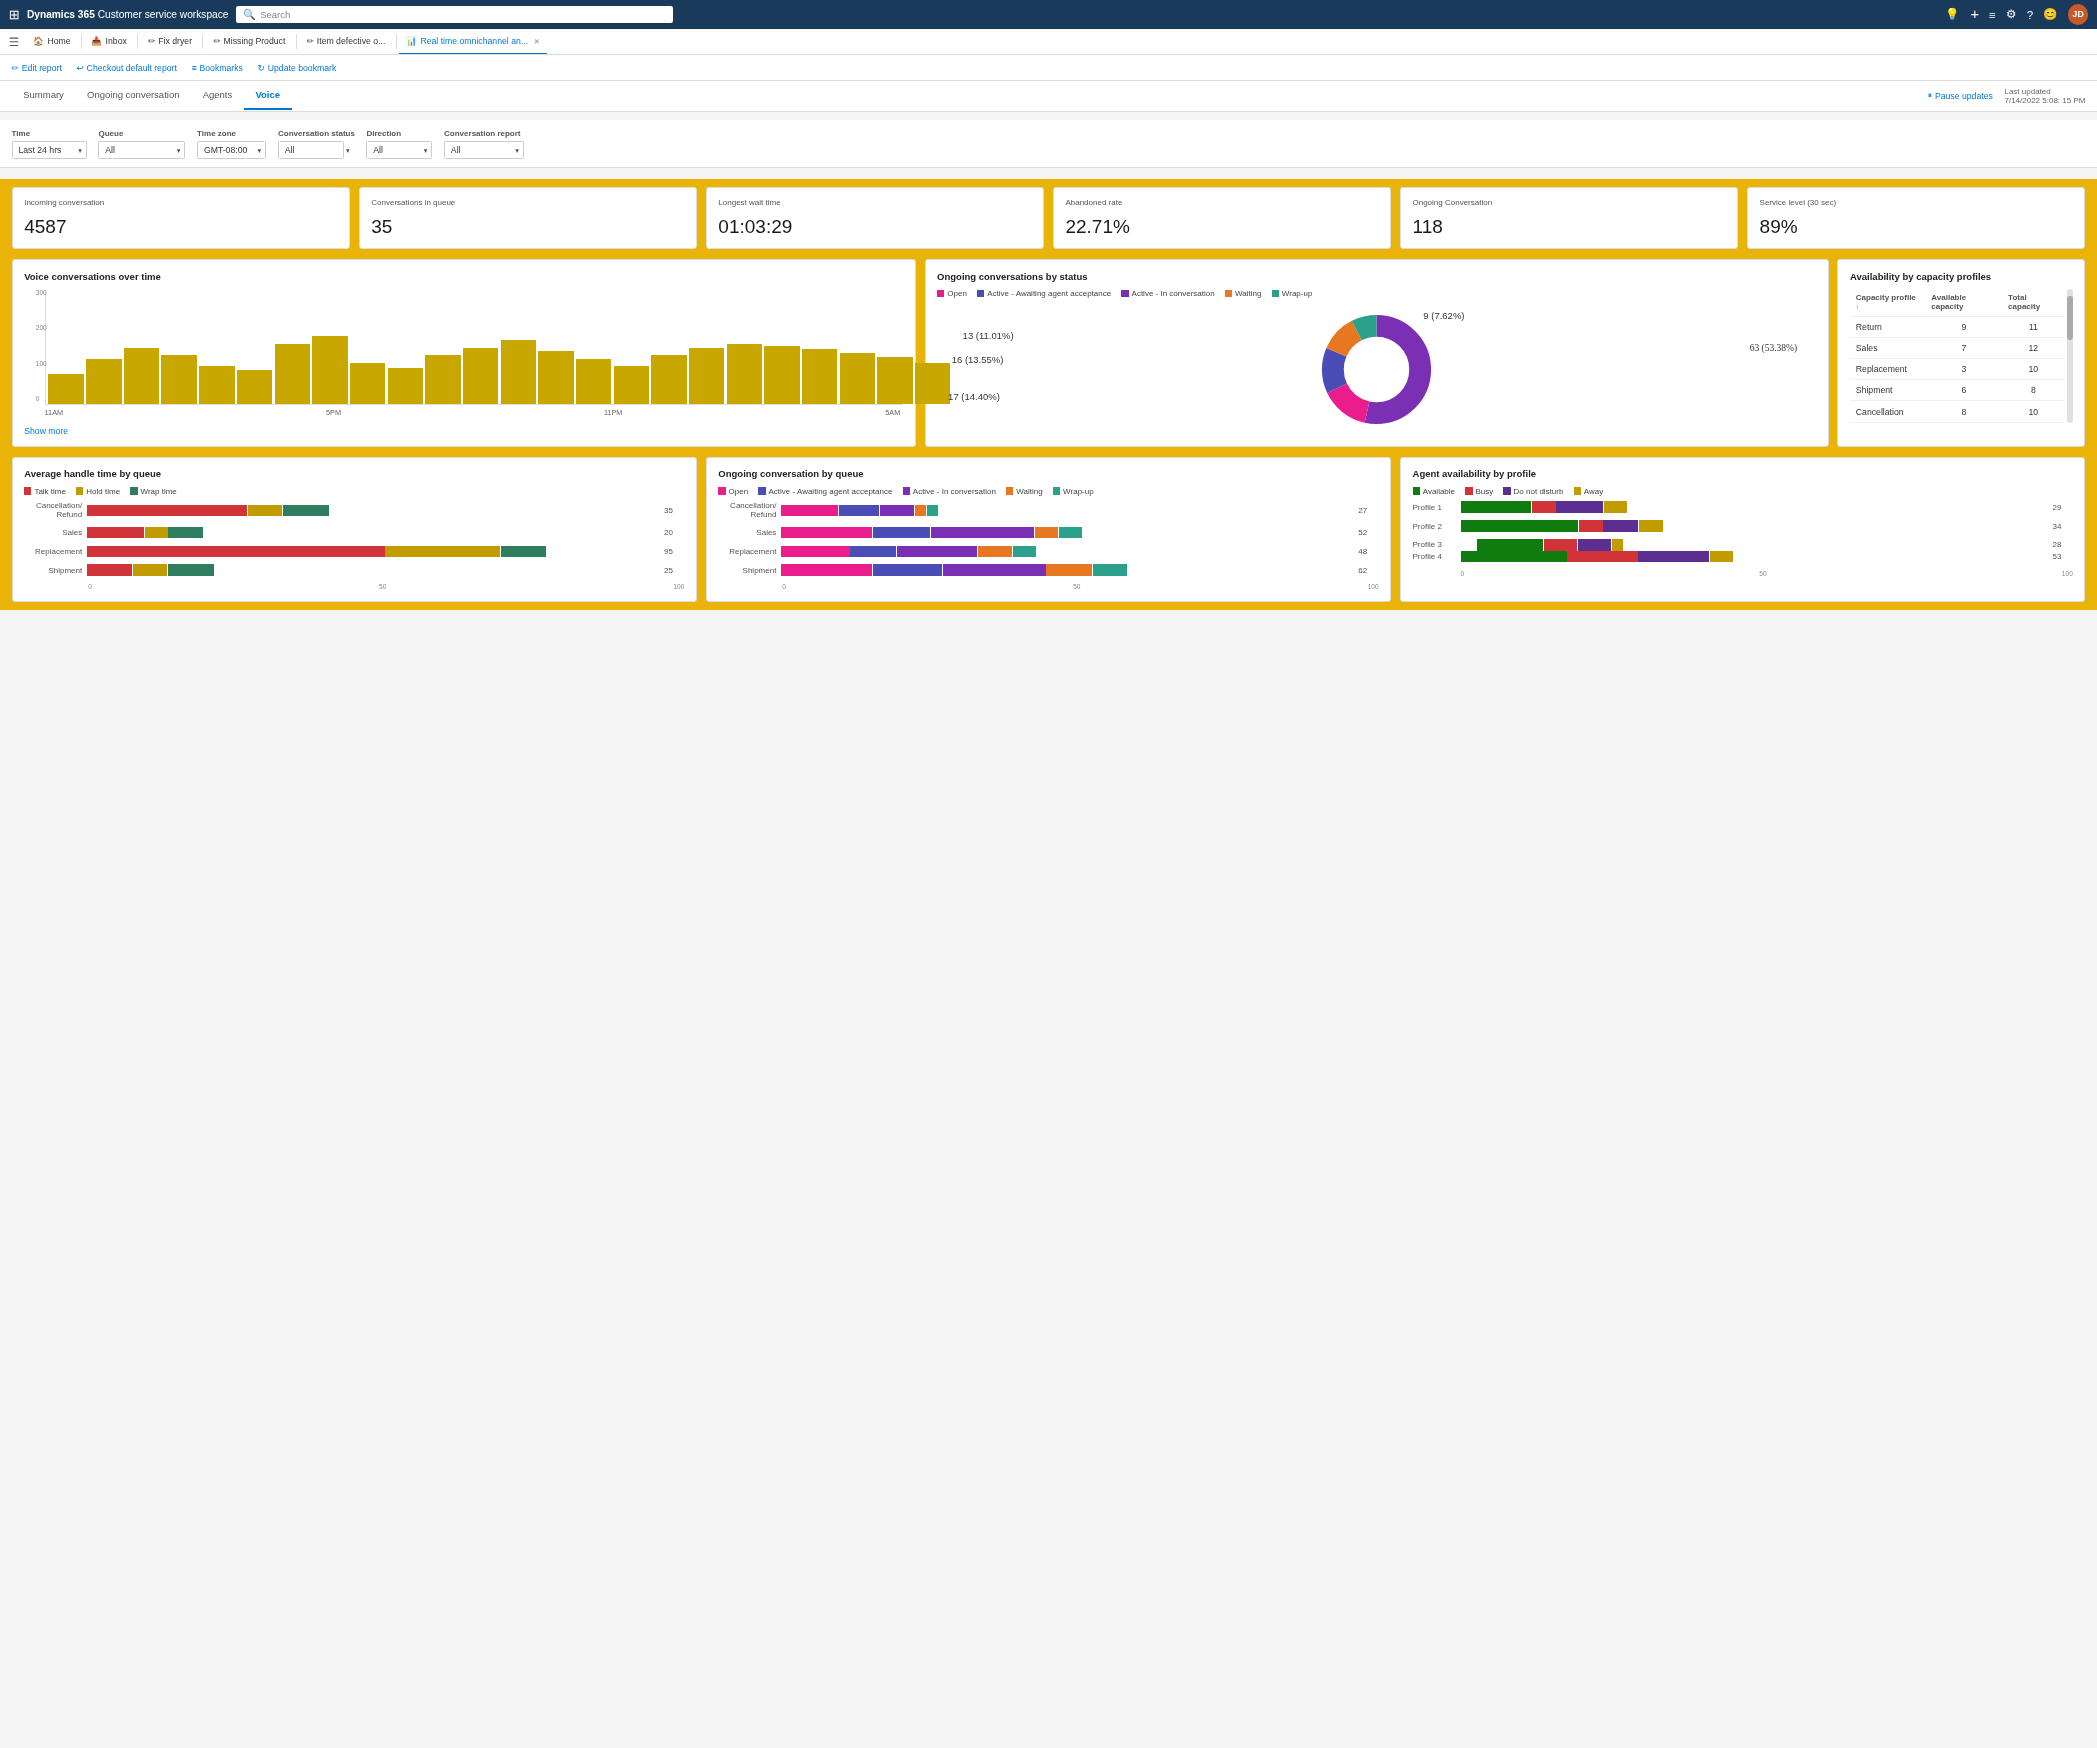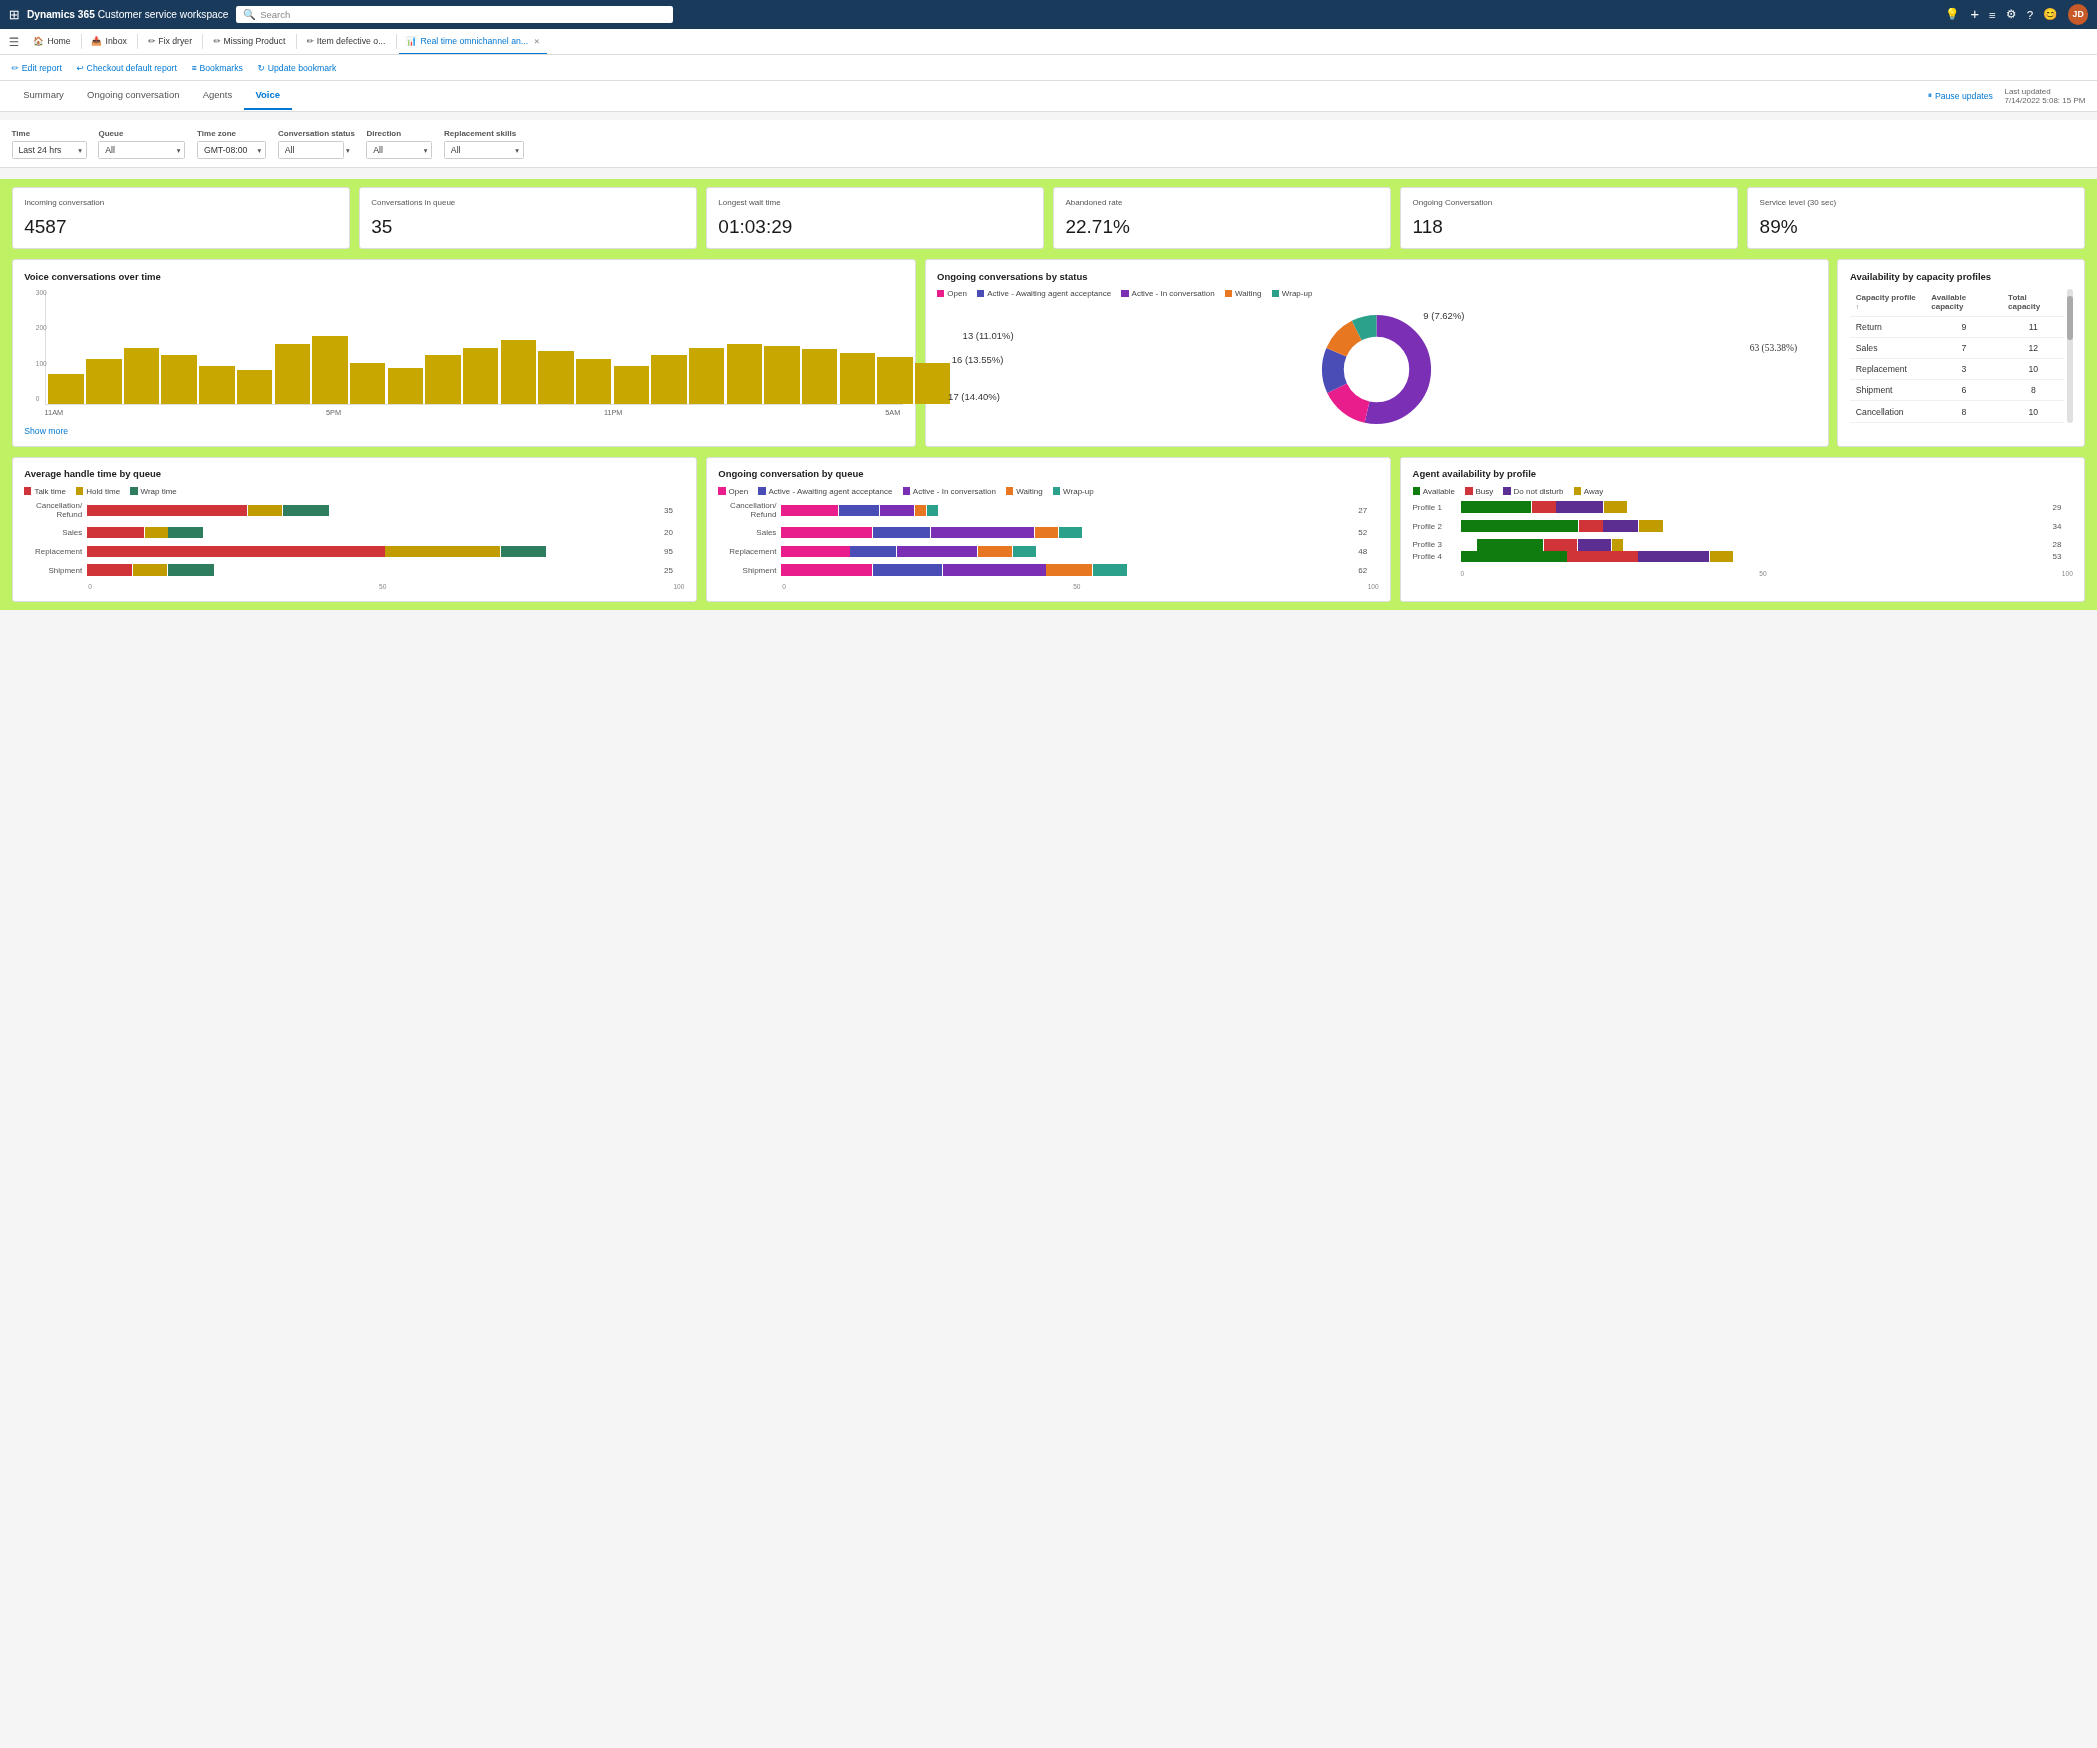--- a/index.html
+++ b/index.html
@@ -20,21 +20,21 @@
     .tab-item { display: flex; align-items: center; gap: 2.9px; padding: 0 7.3px; height: 25px; font-size: 8.7px; color: #333; cursor: pointer; border-bottom: 1.5px solid transparent; white-space: nowrap; }
     .tab-item.active { border-bottom: 1.5px solid #0078d4; color: #0078d4; }
     .tab-close { font-size: 7.3px; color: #888; margin-left: 2.9px; cursor: pointer; }
     .tab-separator { width: 0.7px; height: 14.6px; background: #ddd; margin: 0 1.5px; }
 
     
     .toolbar { background: #fff; border-bottom: 0.7px solid #ddd; display: flex; align-items: center; padding: 0 11.6px; height: 26px; gap: 14.6px; }
     .toolbar-btn { display: flex; align-items: center; gap: 2.9px; font-size: 8.7px; color: #0078d4; cursor: pointer; }
 
     
-    .main { background: #bef264; padding: 8.7px 11.6px; }
+    .main { background: #eab308; padding: 8.7px 11.6px; }
 
     
     .sub-tabs { display: flex; align-items: center; margin-bottom: 8.7px; border-bottom: 0.7px solid #ddd; background: #fff; padding: 0 11.6px; position: relative; }
     .sub-tab { padding: 7.3px 11.6px; font-size: 9.5px; color: #555; cursor: pointer; border-bottom: 2.2px solid transparent; }
     .sub-tab.active { color: #0078d4; border-bottom: 2.2px solid #0078d4; font-weight: 600; }
     .sub-tab-right { margin-left: auto; display: flex; align-items: center; gap: 11.6px; padding: 5.8px 0; }
     .pause-btn { display: flex; align-items: center; gap: 2.9px; font-size: 8.7px; color: #0078d4; cursor: pointer; }
     .last-updated { font-size: 8px; color: #666; }
 
     
@@ -220,21 +220,21 @@
     <label class="filter-label">Direction</label>
     <div class="select-wrapper">
       <select class="filter-select">
         <option>All</option>
         <option>Inbound</option>
         <option>Outbound</option>
       </select>
     </div>
   </div>
   <div class="filter-group">
-    <label class="filter-label">Replacement skills</label>
+    <label class="filter-label">Conversation report</label>
     <div class="select-wrapper">
       <select class="filter-select" style="min-width:80px;">
         <option>All</option>
       </select>
     </div>
   </div>
 </div>
 
 <div class="main">
 

